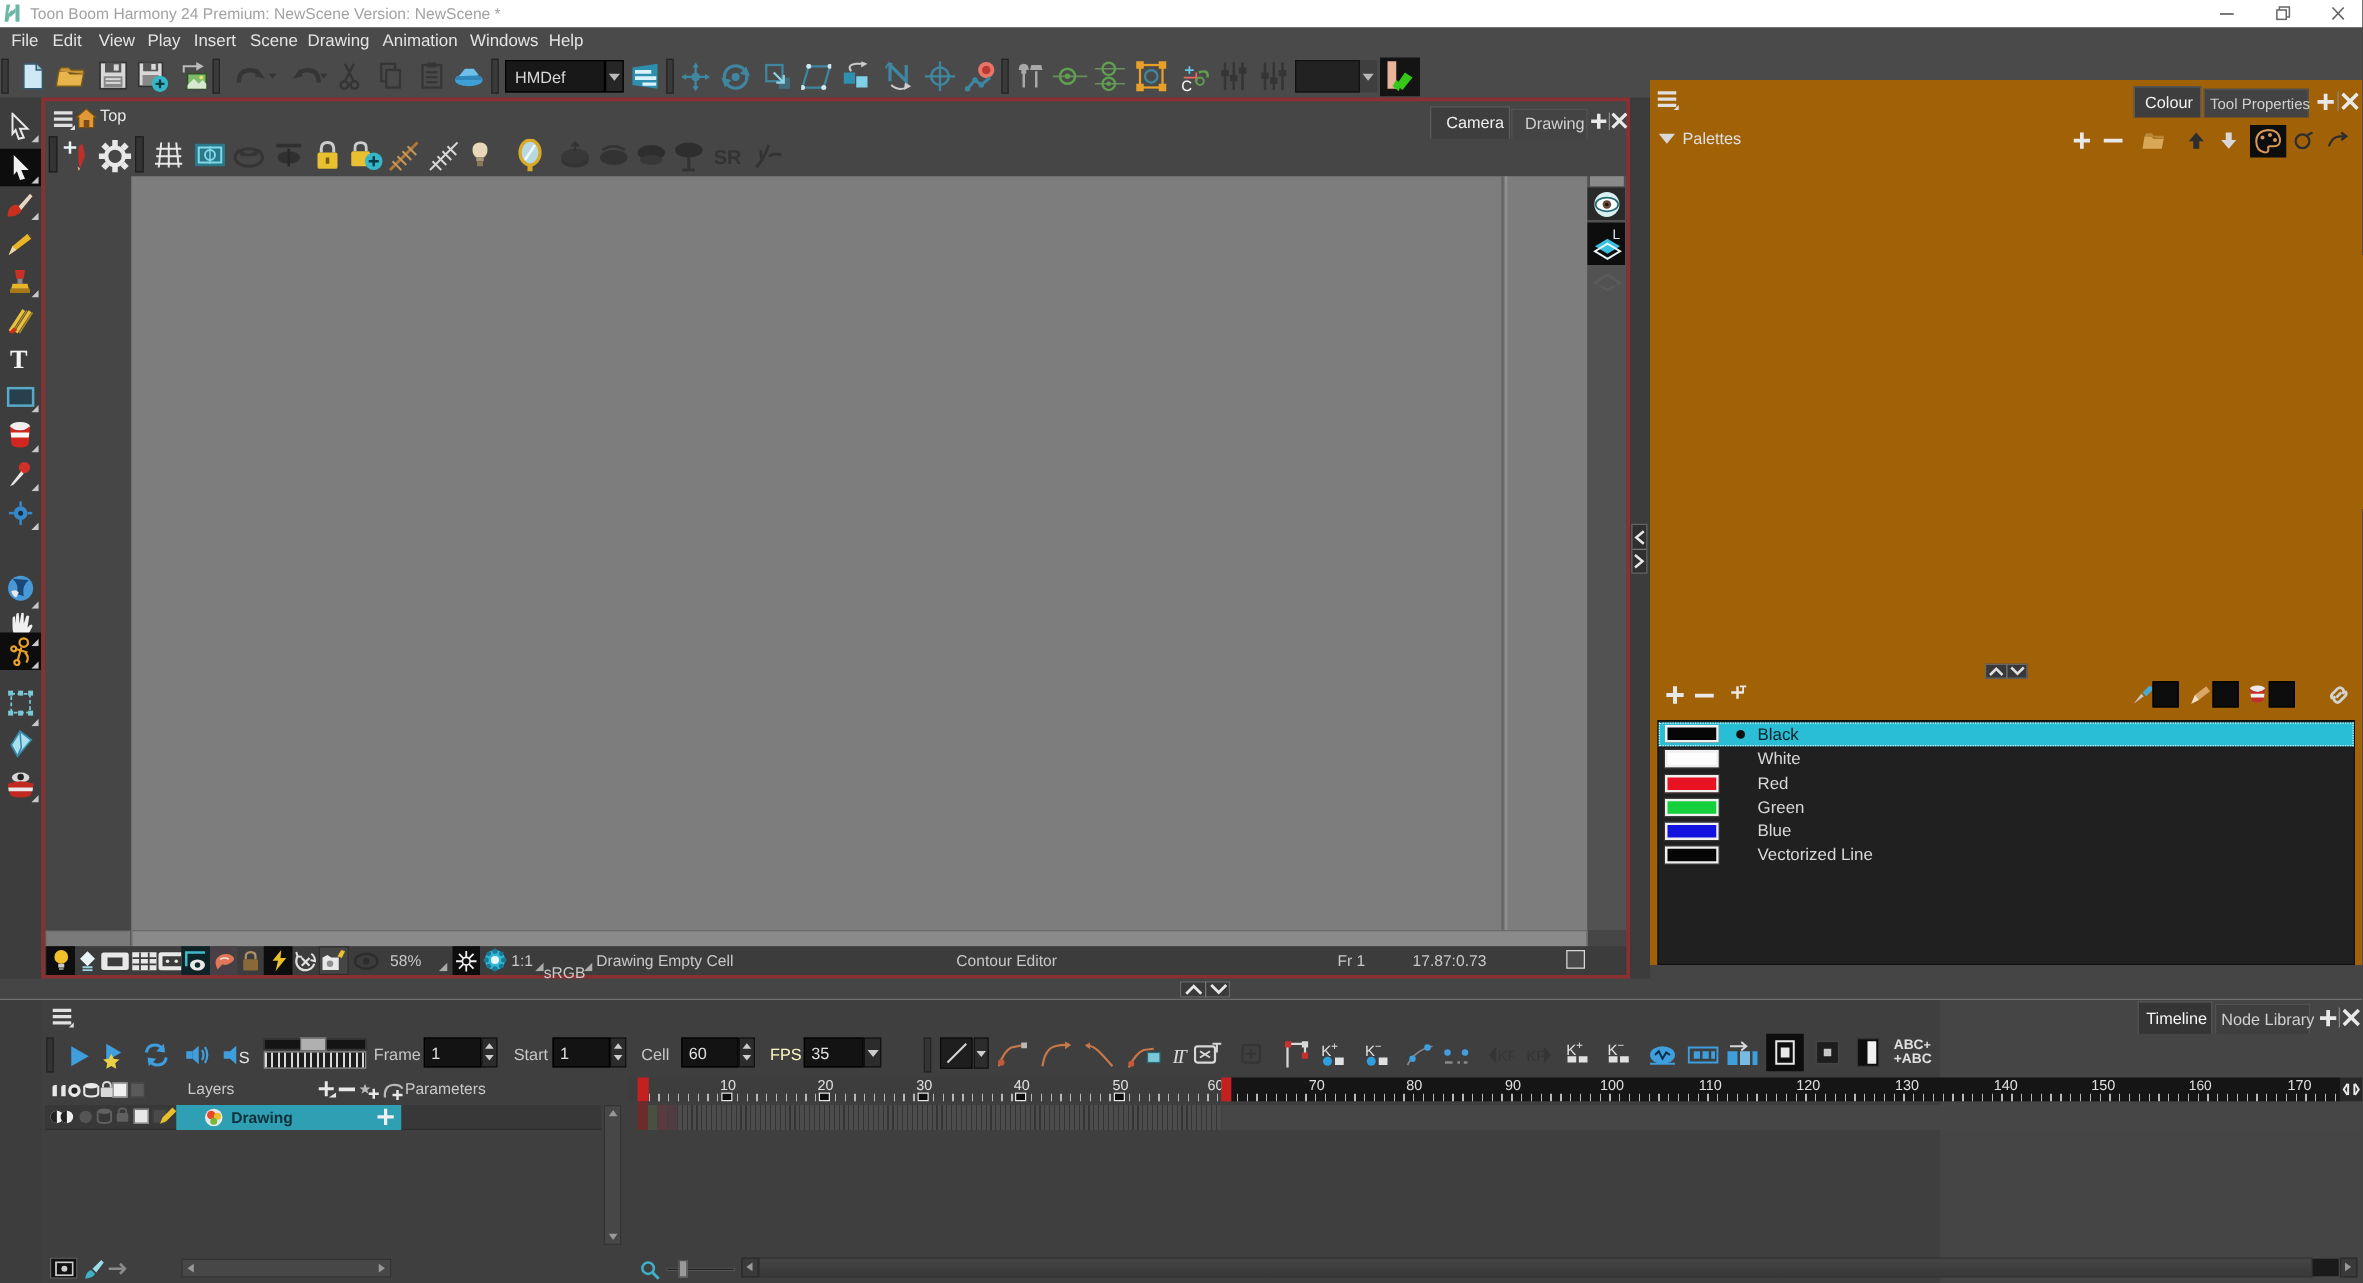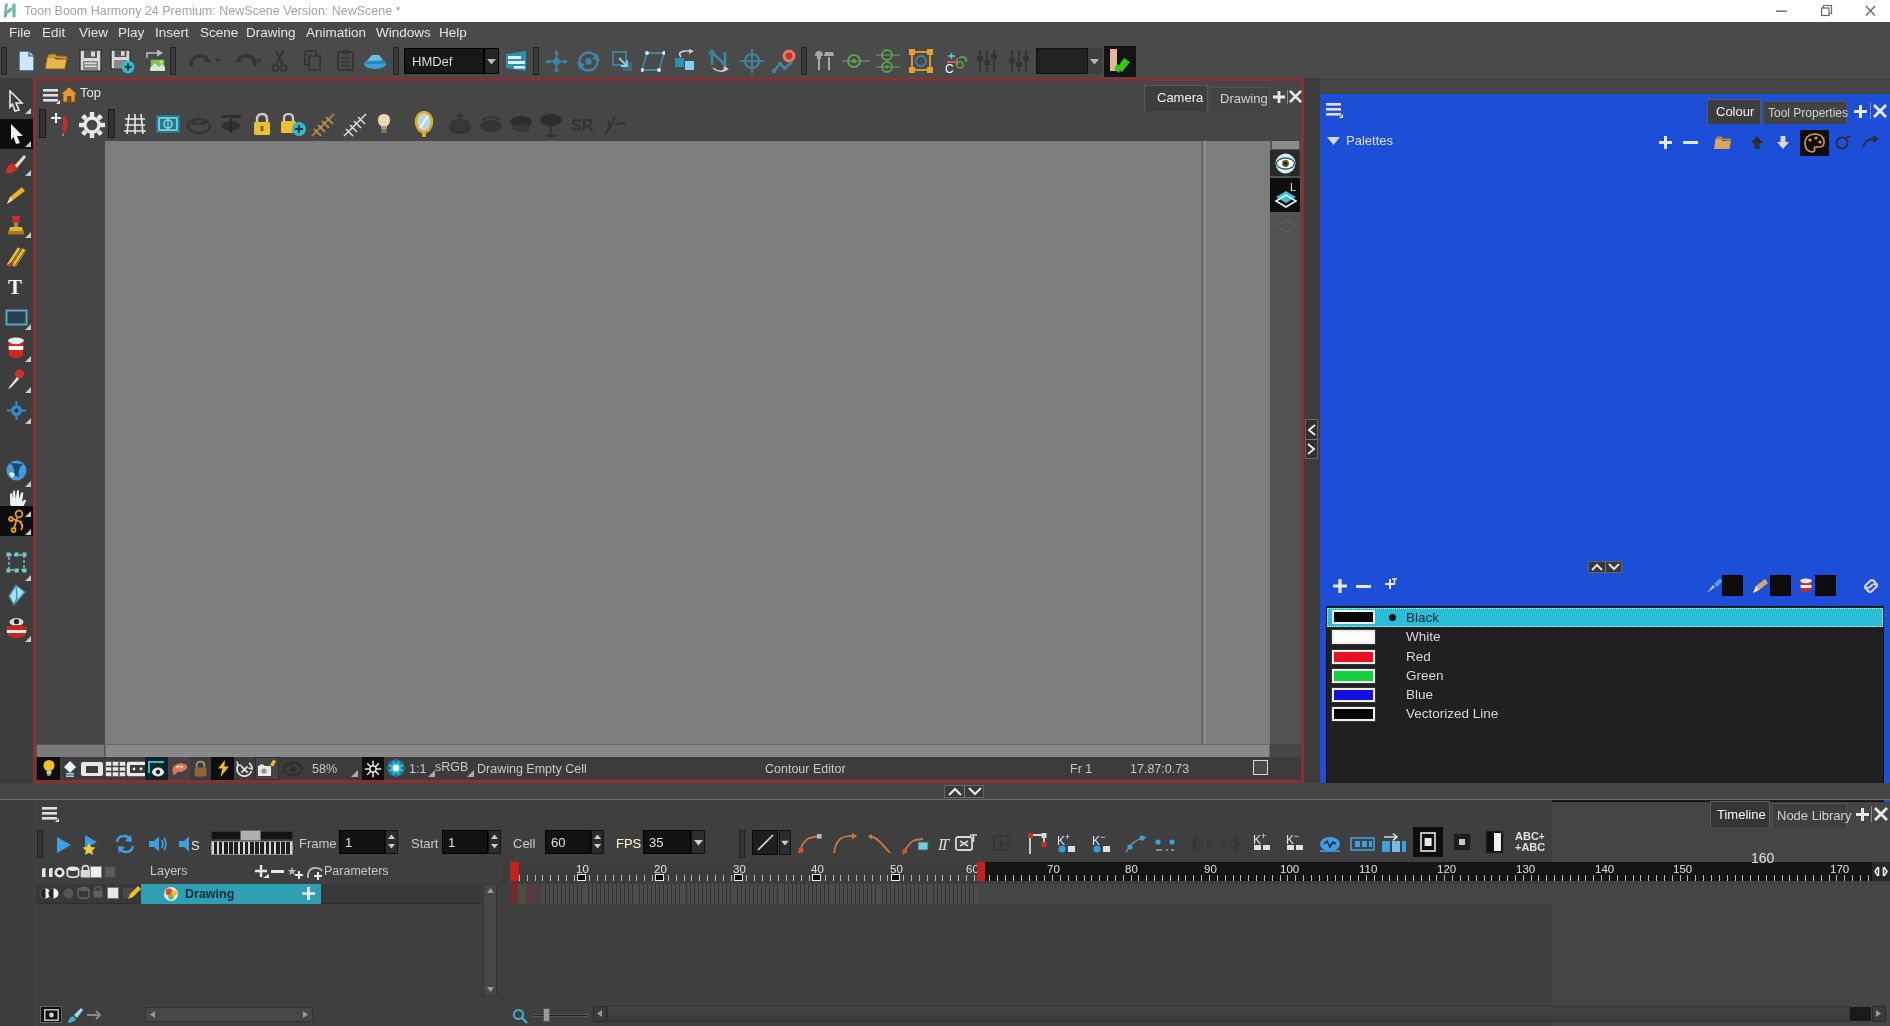--- a/index.html
+++ b/index.html
@@ -703,21 +703,21 @@
             <circle cx="15.7" cy="4.8" r="2"></circle>
             <circle cx="5.3" cy="15.2" r="2"></circle>
             <circle cx="15.7" cy="15.2" r="2"></circle>
       </g>
       <circle cx="10.5" cy="10" r="3.4" fill="#e8f8fc"></circle>
     </svg>
     <div class="abs txt" style="left:373px;top:5px;font-size:12.5px;color:#c8c8c8">1:1</div>
     <svg class="abs" style="left:392px;top:13px" width="7" height="7" viewBox="0 0 8 8">
           <path d="M8,0 L8,8 L0,8 Z" fill="#aaa"></path>
         </svg>
-    <div class="abs txt" style="left:399px;top:3px;font-size:12.5px;color:#c8c8c8">sRGB</div>
+    <div class="abs txt" style="left:399px;top:14px;font-size:12.5px;color:#c8c8c8">sRGB</div>
     <svg class="abs" style="left:431px;top:13px" width="7" height="7" viewBox="0 0 8 8">
           <path d="M8,0 L8,8 L0,8 Z" fill="#aaa"></path>
         </svg>
     <div class="abs txt" style="left:441px;top:5px;font-size:12.5px;color:#c8c8c8">Drawing Empty Cell</div>
   </div>
 </div>
 
 <div class="abs txt" style="left:765px;top:762px;font-size:12.5px;color:#c8c8c8">Contour Editor</div>
 <div class="abs txt" style="left:1070px;top:762px;font-size:12.5px;color:#c8c8c8">Fr 1</div>
 <div class="abs txt" style="left:1130px;top:762px;font-size:12.5px;color:#c8c8c8">17.87:0.73</div>
@@ -736,21 +736,21 @@
   <div class="abs" style="left:1px;top:341px;width:13px;height:40px;background:#303030;border:1px solid #666"></div>
   <svg class="abs" style="left:3px;top:345px" width="9" height="14" viewBox="0 0 9 14">
         <path d="M8,2 L2,7 L8,12" stroke="#e8e8e8" stroke-width="2" fill="none"></path>
       </svg>
   <div class="abs" style="left:2px;top:361px;width:11px;height:1px;background:#777"></div>
   <svg class="abs" style="left:3px;top:364px" width="9" height="14" viewBox="0 0 9 14">
         <path d="M1,2 L7,7 L1,12" stroke="#e8e8e8" stroke-width="2" fill="none"></path>
       </svg>
 </div>
 
-<div class="abs" id="rightpanel" style="left:1320px;top:94px;width:570px;height:708px;background:#1d4ed8">
+<div class="abs" id="rightpanel" style="left:1320px;top:64px;width:570px;height:708px;background:#a16207">
 
   <svg class="abs" style="left:6px;top:8px" width="18" height="17" viewBox="0 0 18 17">
     <g fill="#e0e0e0">
           <rect x="0" y="1" width="15" height="2.6"></rect>
           <rect x="0" y="6" width="15" height="2.6"></rect>
           <rect x="0" y="11" width="15" height="2.6"></rect>
         </g>
     <path d="M13,16 L17,16 L17,12 Z" fill="#e0e0e0"></path>
   </svg>
 
@@ -1177,21 +1177,21 @@
   <div class="abs txt" style="left:966px;top:63px;font-size:11.5px;color:#e0e0e0">60</div>
   <div class="abs txt" style="left:1047px;top:63px;font-size:11.5px;color:#e0e0e0">70</div>
   <div class="abs txt" style="left:1125px;top:63px;font-size:11.5px;color:#e0e0e0">80</div>
   <div class="abs txt" style="left:1204px;top:63px;font-size:11.5px;color:#e0e0e0">90</div>
   <div class="abs txt" style="left:1280px;top:63px;font-size:11.5px;color:#e0e0e0">100</div>
   <div class="abs txt" style="left:1359px;top:63px;font-size:11.5px;color:#e0e0e0">110</div>
   <div class="abs txt" style="left:1437px;top:63px;font-size:11.5px;color:#e0e0e0">120</div>
   <div class="abs txt" style="left:1516px;top:63px;font-size:11.5px;color:#e0e0e0">130</div>
   <div class="abs txt" style="left:1595px;top:63px;font-size:11.5px;color:#e0e0e0">140</div>
   <div class="abs txt" style="left:1673px;top:63px;font-size:11.5px;color:#e0e0e0">150</div>
-  <div class="abs txt" style="left:1751px;top:50px;font-size:14px;color:#e0e0e0">160</div>
+  <div class="abs txt" style="left:1751px;top:63px;font-size:11px;color:#e0e0e0">160</div>
   <div class="abs txt" style="left:1830px;top:63px;font-size:11.5px;color:#e0e0e0">170</div>
 
   <div class="abs" style="left:1872px;top:62px;width:18px;height:19px;background:#282828"></div>
   <svg class="abs" style="left:1873px;top:66px" width="16" height="11" viewBox="0 0 16 11">
     <path d="M5,1 L2,5.5 L5,10 M11,1 L14,5.5 L11,10" stroke="#e8e8e8" stroke-width="1.6" fill="none"></path>
     <line x1="5.5" y1="1" x2="5.5" y2="10" stroke="#e8e8e8" stroke-width="1.6"></line>
     <line x1="10.5" y1="1" x2="10.5" y2="10" stroke="#e8e8e8" stroke-width="1.6"></line>
   </svg>
 
   <div class="abs" style="left:511px;top:84px;width:466px;height:20px;background:repeating-linear-gradient(90deg,#4c4c4c 0 3px,#353535 3px 3.92px)"></div>

